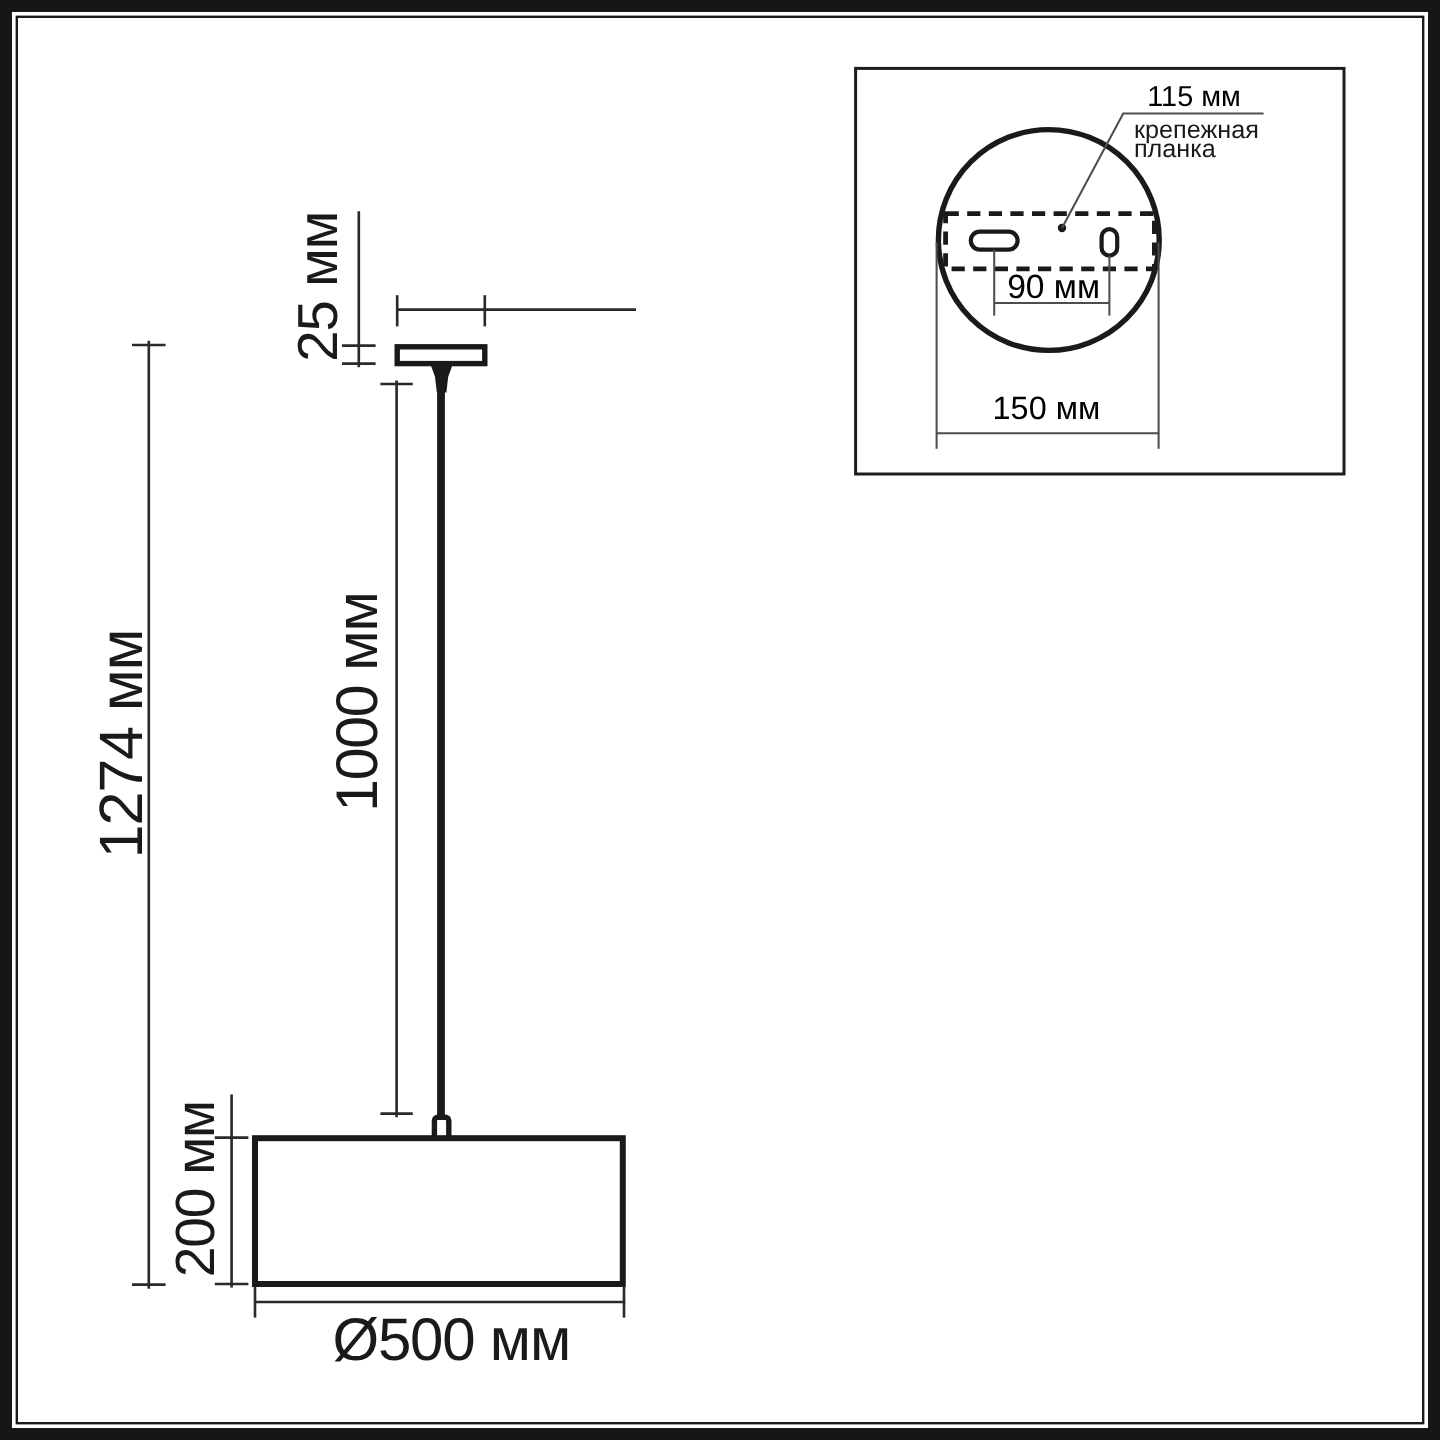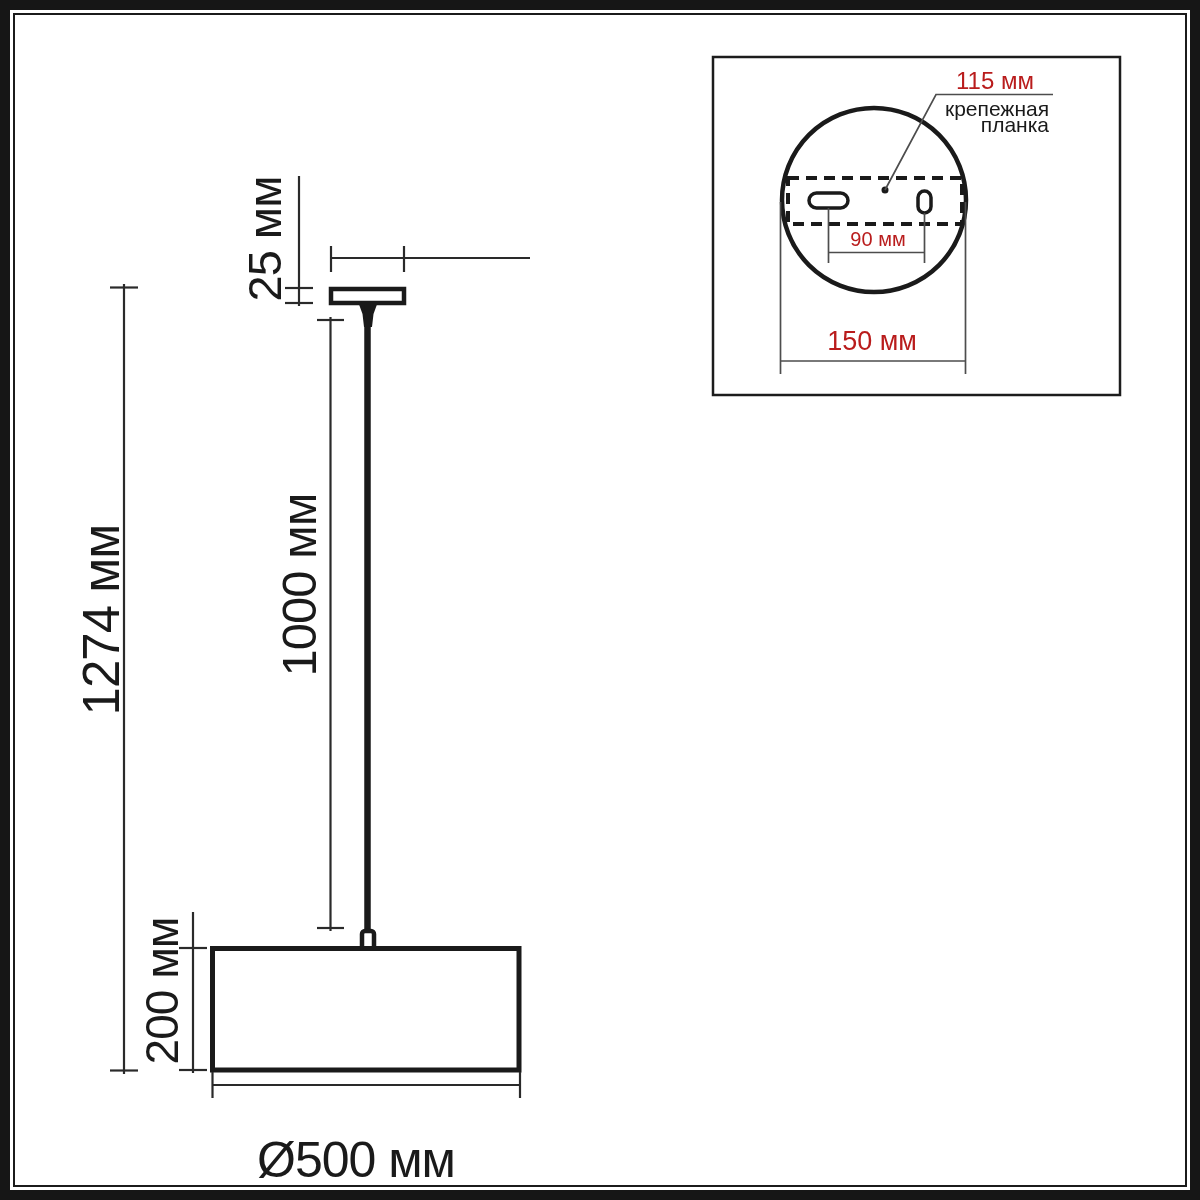--- a/index.html
+++ b/index.html
@@ -44,33 +44,33 @@
     transform: translate(-50%, -50%);
     letter-spacing: -1px;
     z-index: 2;
     line-height: 1;
   }
   .dim-label.rot {
     transform: translate(-50%, -50%) rotate(-90deg);
   }
   .inset-label {
     position: absolute;
-    color: #b91c1c;
+    color: #000000;
     white-space: nowrap;
     transform: translate(-50%, -50%);
     z-index: 2;
     line-height: 1;
     letter-spacing: 0px;
     text-align: center;
   }
   .plate-caption {
     position: absolute;
     color: #1a1a1a;
     transform: translate(-50%, 0);
-    text-align: right;
+    text-align: left;
     z-index: 2;
     font-size: 21px;
     line-height: 16px;
     white-space: nowrap;
   }
 </style>
 </head>
 <body>
 
 <div class="page">
@@ -160,26 +160,26 @@
 
   <div class="dim-label rot" style="left:101px; top:620px; font-size:51px;">1274 мм</div>
 
   <div class="dim-label rot" style="left:264px; top:239px; font-size:47px;">25 мм</div>
 
 
   <div class="dim-label rot" style="left:299px; top:585px; font-size:49px;">1000 мм</div>
 
   <div class="dim-label rot" style="left:162px; top:991px; font-size:46px;">200 мм</div>
 
-  <div class="dim-label" style="left:356px; top:1116px; font-size:50px;margin-top:44px;">Ø500 мм</div>
+  <div class="dim-label" style="left:376px; top:1116px; font-size:50px;">Ø500 мм</div>
 
   <div class="inset-label" style="left:995px; top:81px; font-size:24px;">115 мм</div>
 
   <div class="plate-caption" style="left:997px; top:101px;">
     <div>крепежная</div>
     <div>планка</div>
   </div>
 
-  <div class="inset-label" style="left:878px; top:239px; font-size:20px;">90 мм</div>
+  <div class="inset-label" style="left:878px; top:239px; font-size:28px;">90 мм</div>
 
   <div class="inset-label" style="left:872px; top:341px; font-size:27px;">150 мм</div>
 
 </div>
 
 </body></html>

